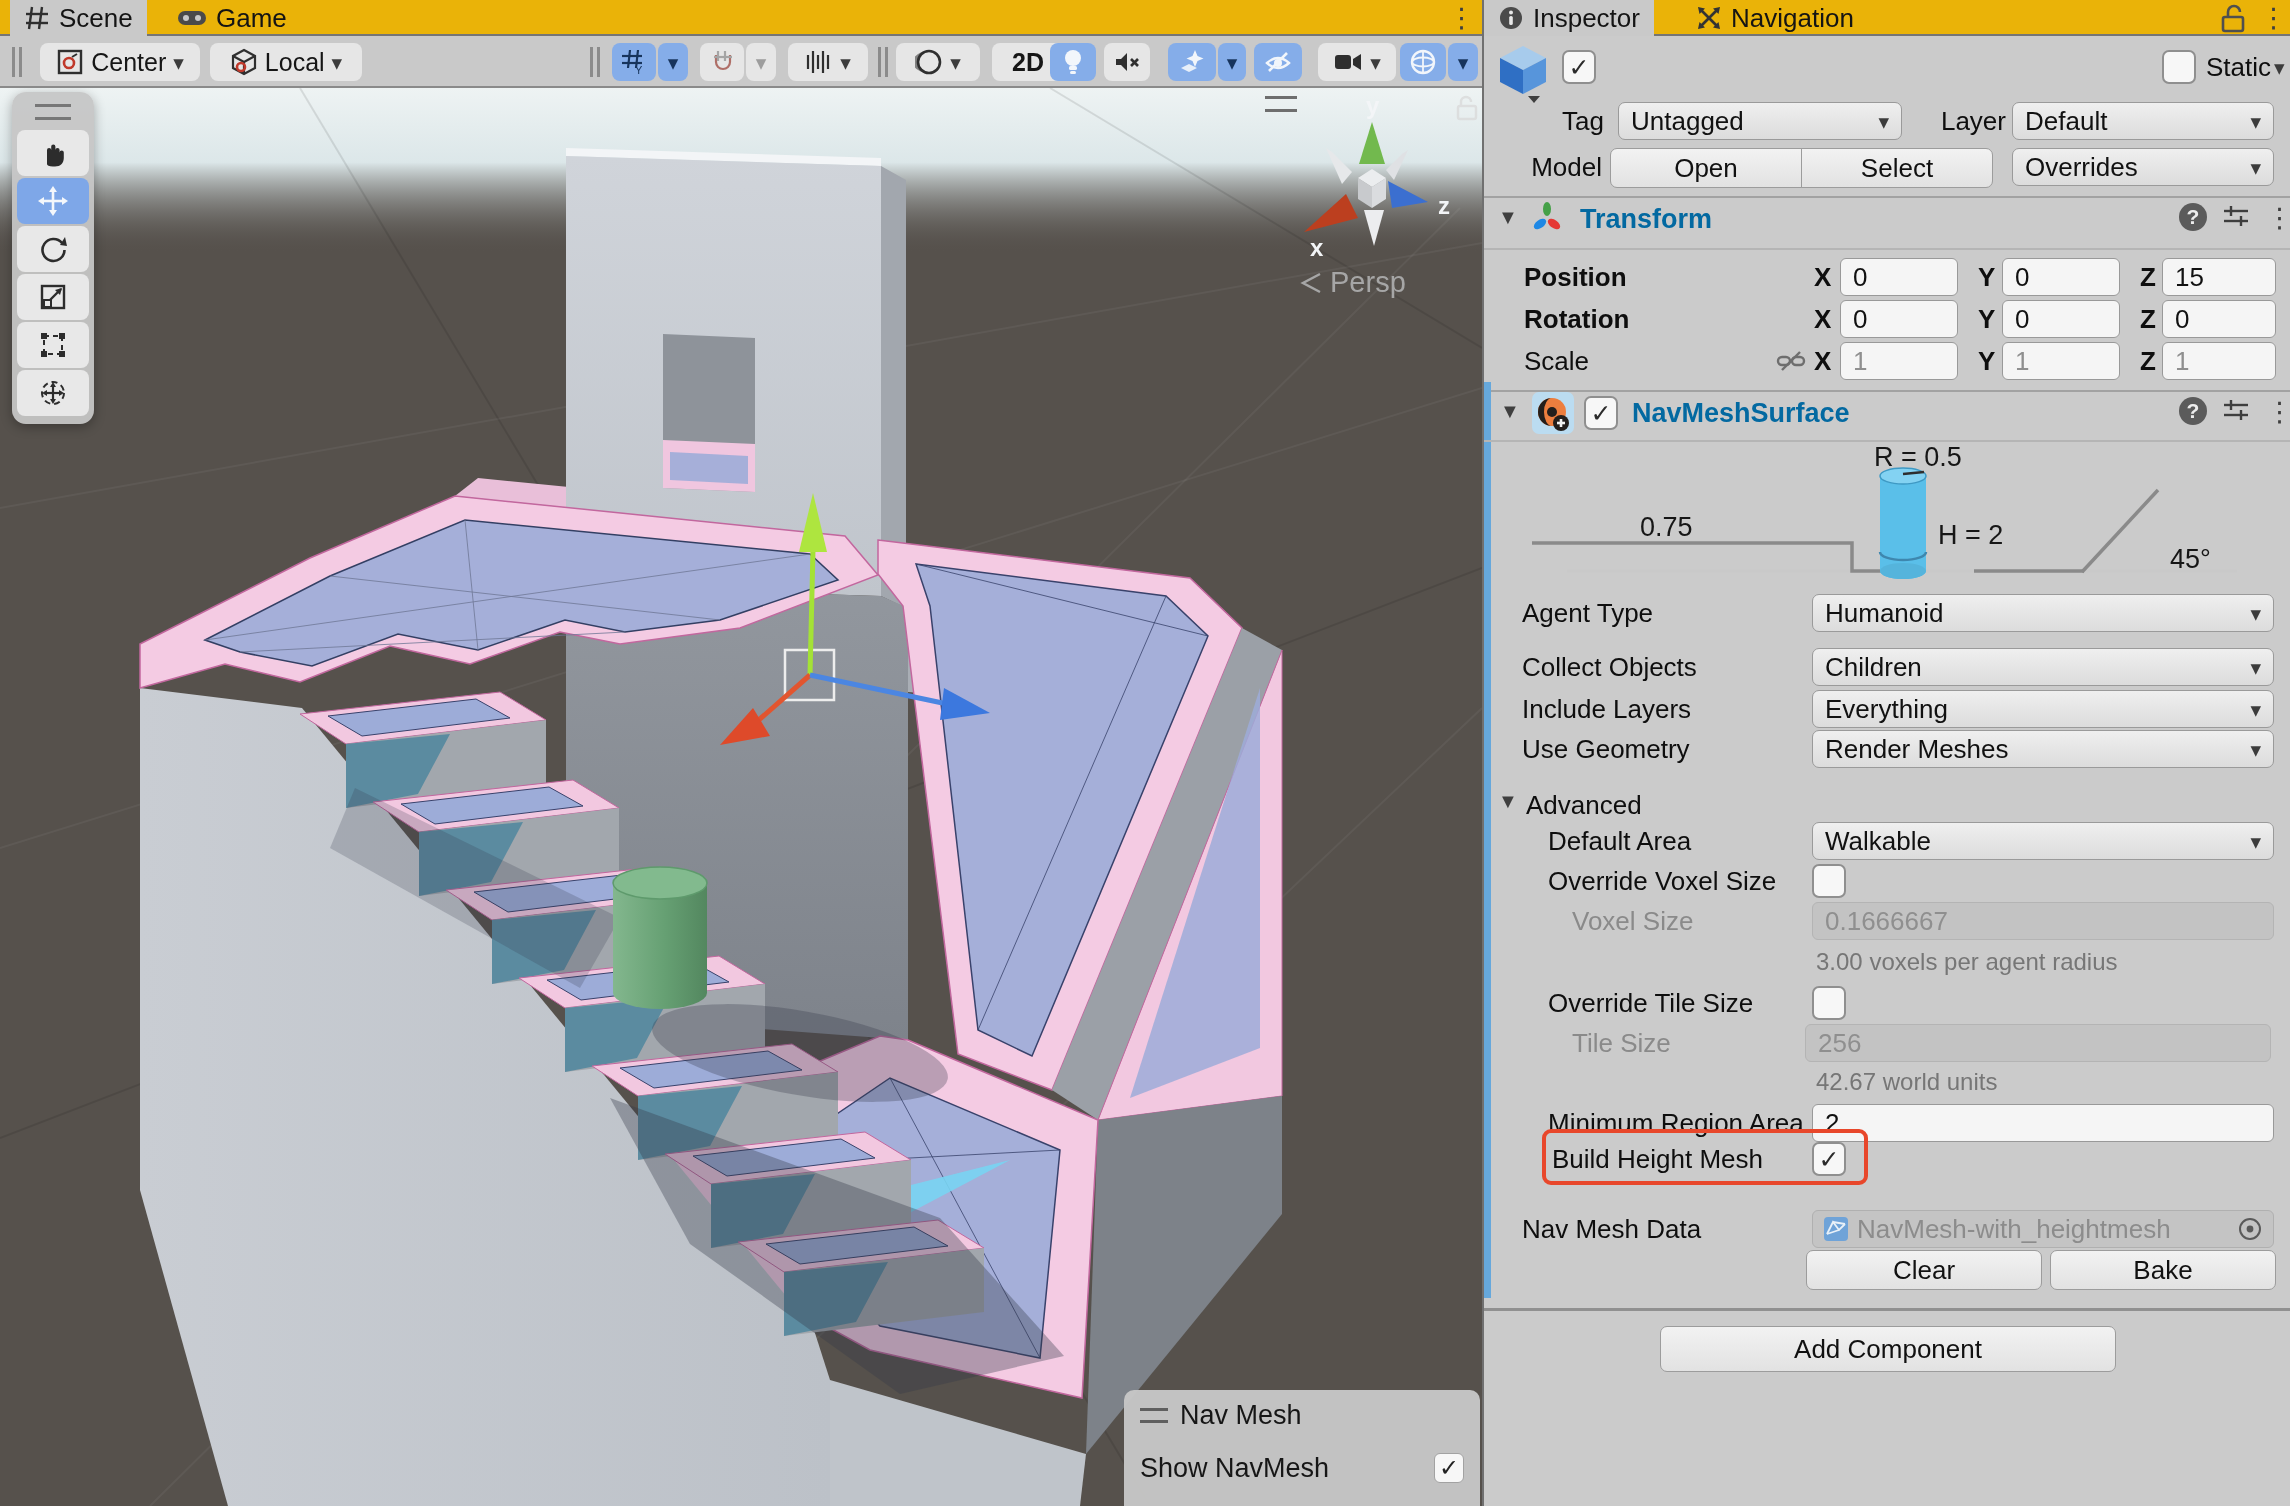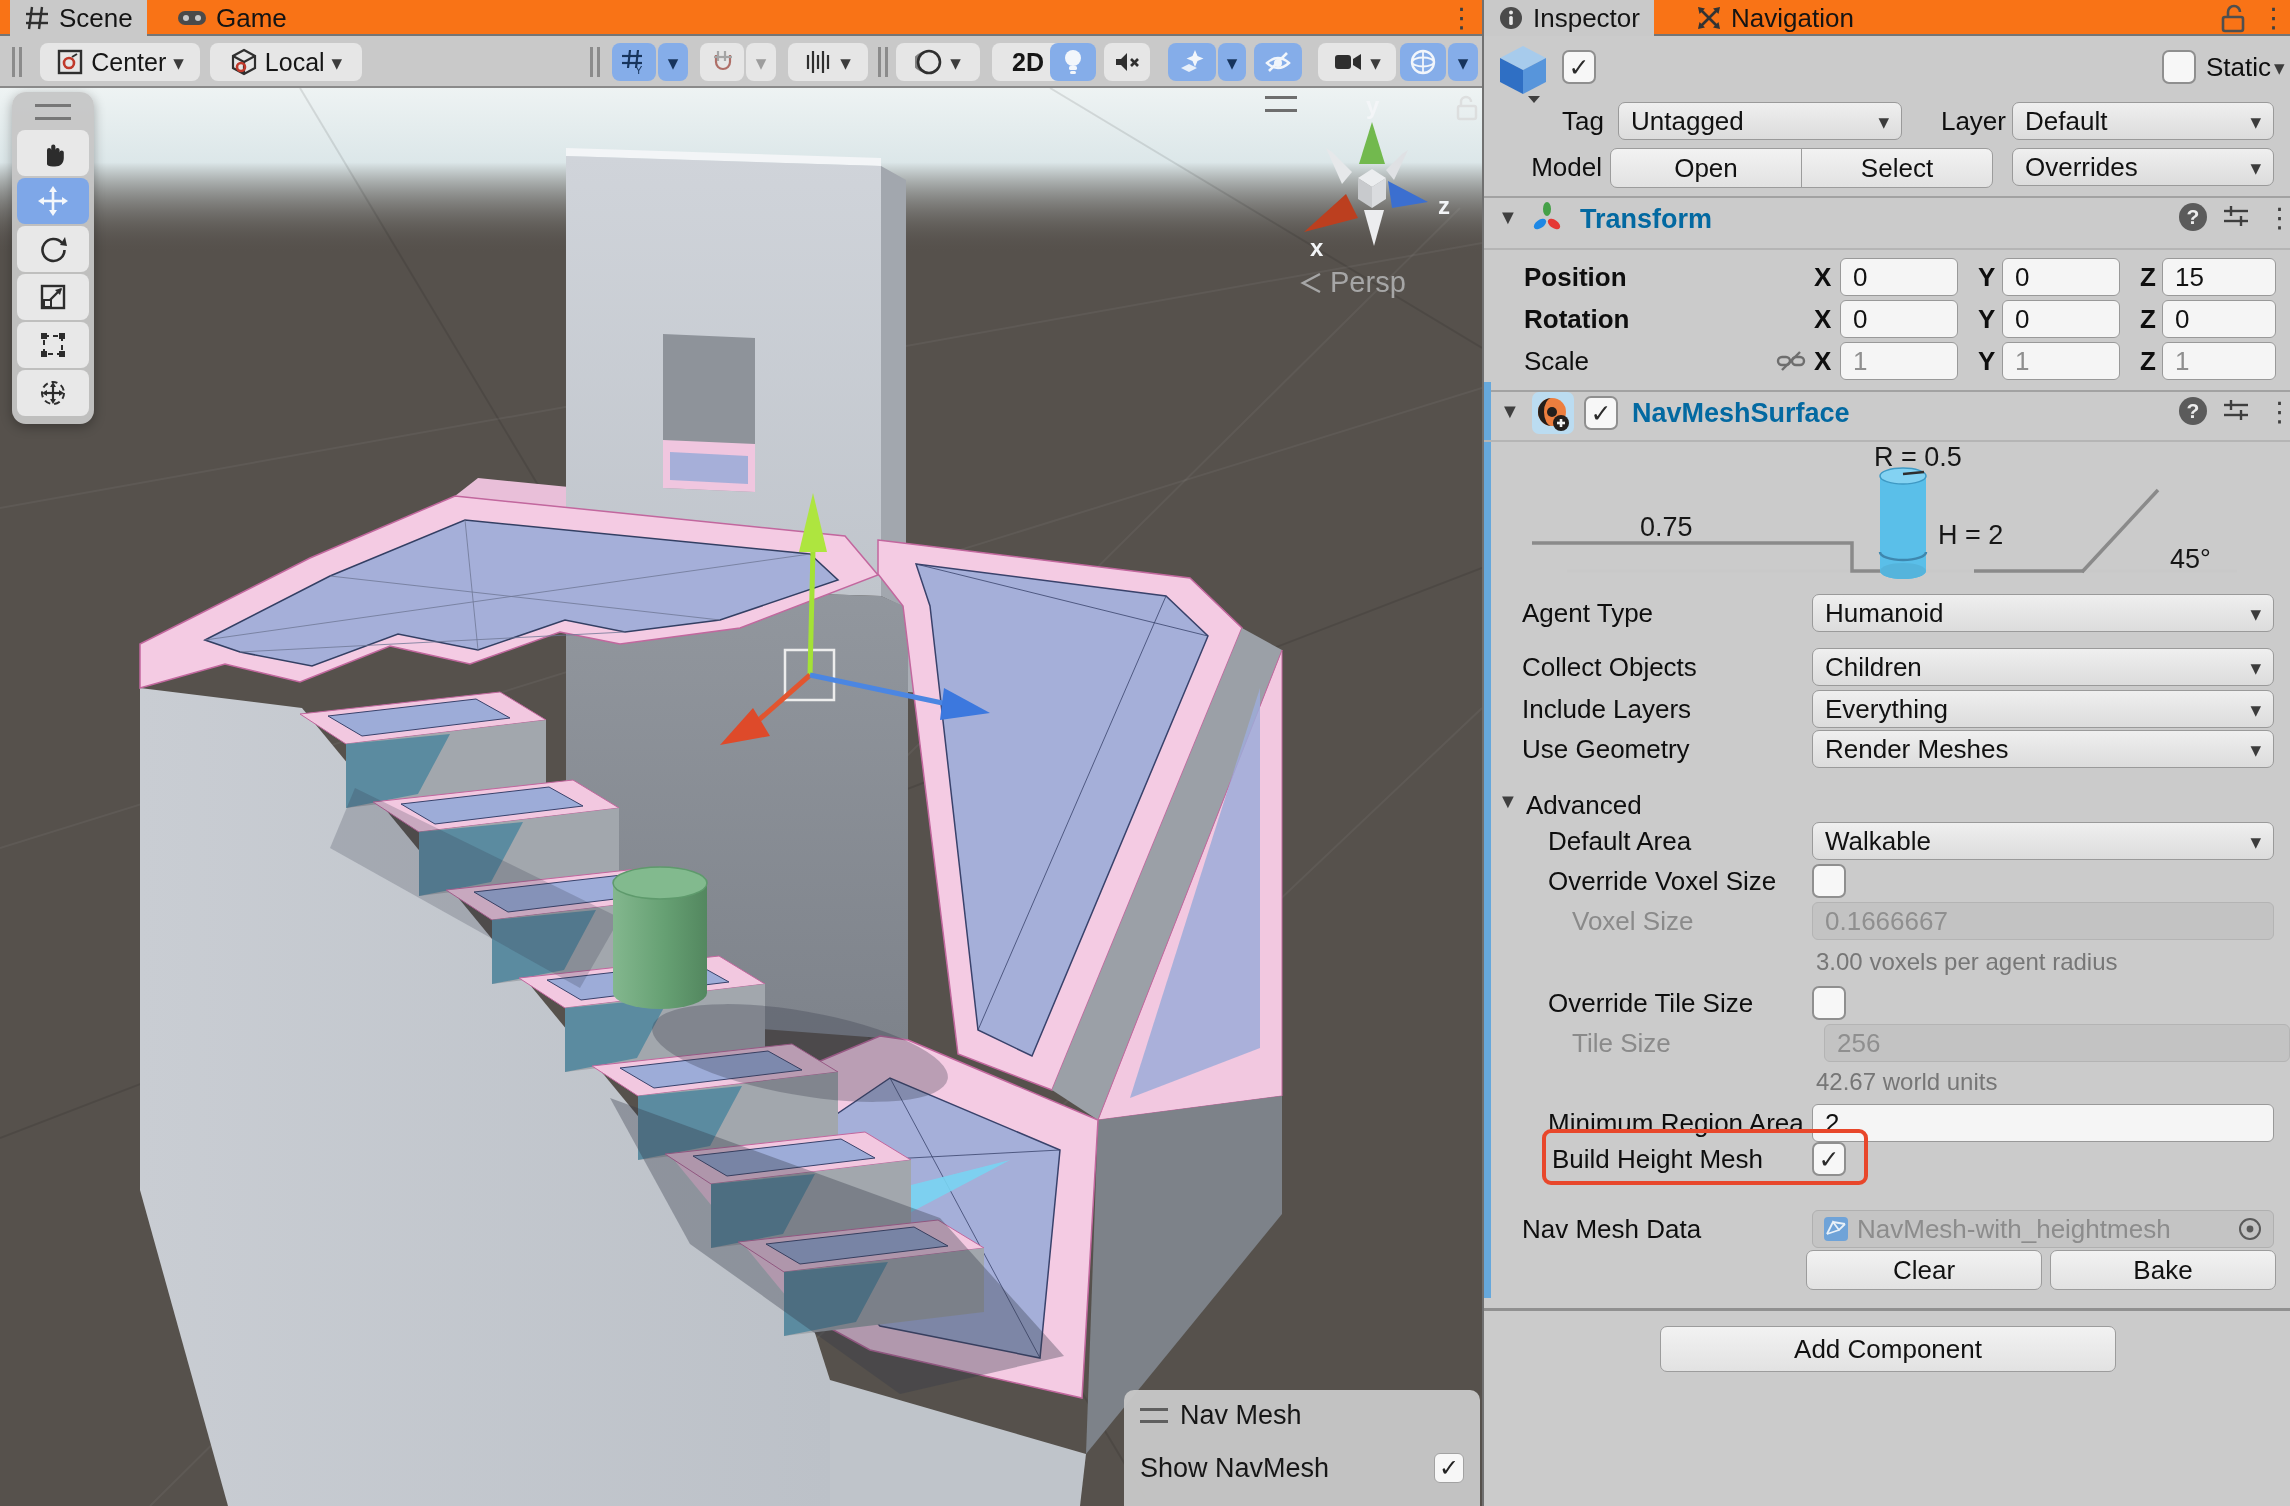--- a/index.html
+++ b/index.html
@@ -1,20 +1,20 @@
 <!DOCTYPE html>
 <html><head>
 <meta charset="utf-8">
 <style>
   html,body{margin:0;padding:0}
   body{width:2290px;height:1506px;position:relative;overflow:hidden;
        font-family:"Liberation Sans",sans-serif;background:#C9C9C9;color:#111}
   .abs{position:absolute}
   
-  .tabbar{position:absolute;top:0;height:36px;background:#f97316;border-bottom:2px solid #757575;box-sizing:border-box;z-index:30}
+  .tabbar{position:absolute;top:0;height:36px;background:#eab308;border-bottom:2px solid #757575;box-sizing:border-box;z-index:30}
   .tab{position:absolute;top:0;height:36px;display:flex;align-items:center;gap:9px;padding:0 14px;font-size:26px;color:#141414;box-sizing:border-box}
   .tab.active{background:#C9C9C9}
   .barkebab{position:absolute;top:2px;font-size:27px;color:#3E3E3E;line-height:32px}
   
   .toolbar{position:absolute;left:0;top:36px;width:1482px;height:52px;background:#C9C9C9;border-bottom:2px solid #8A8A8A;box-sizing:border-box;z-index:25}
   .tbtn{position:absolute;top:7px;height:38px;border-radius:8px;background:#E6E6E6;display:flex;align-items:center;justify-content:center;gap:7px;font-size:25px;color:#161616;box-sizing:border-box}
   .tbtn.blue{background:#85ADE9}
   .caret{font-size:21px;color:#3C3C3C;line-height:1}
   .caret.on-blue{color:#17345C}
   .vsep{position:absolute;top:11px;width:10px;height:30px;border-left:3px solid #8B8B8B;border-right:3px solid #8B8B8B;box-sizing:border-box}
@@ -697,21 +697,21 @@
   <span class="lbl dim" style="left:88px;top:902px">Voxel Size</span>
   <div class="fld dis" style="left:328px;top:902px;width:462px">
       <span>0.1666667</span>
     </div>
   <span class="helper" style="left:332px;top:948px">3.00 voxels per agent radius</span>
 
   <span class="lbl" style="left:64px;top:984px">Override Tile Size</span>
   <span class="cb" style="left:328px;top:986px"></span>
 
   <span class="lbl dim" style="left:88px;top:1024px">Tile Size</span>
-  <div class="fld dis" style="left:340px;top:1024px;width:466px">
+  <div class="fld dis" style="left:321px;top:1024px;width:466px">
       <span>256</span>
     </div>
   <span class="helper" style="left:332px;top:1068px">42.67 world units</span>
 
   <span class="lbl" style="left:64px;top:1104px">Minimum Region Area</span>
   <div class="fld" style="left:328px;top:1104px;width:462px">
       <span>2</span>
     </div>
 
   <div class="redbox"></div>

